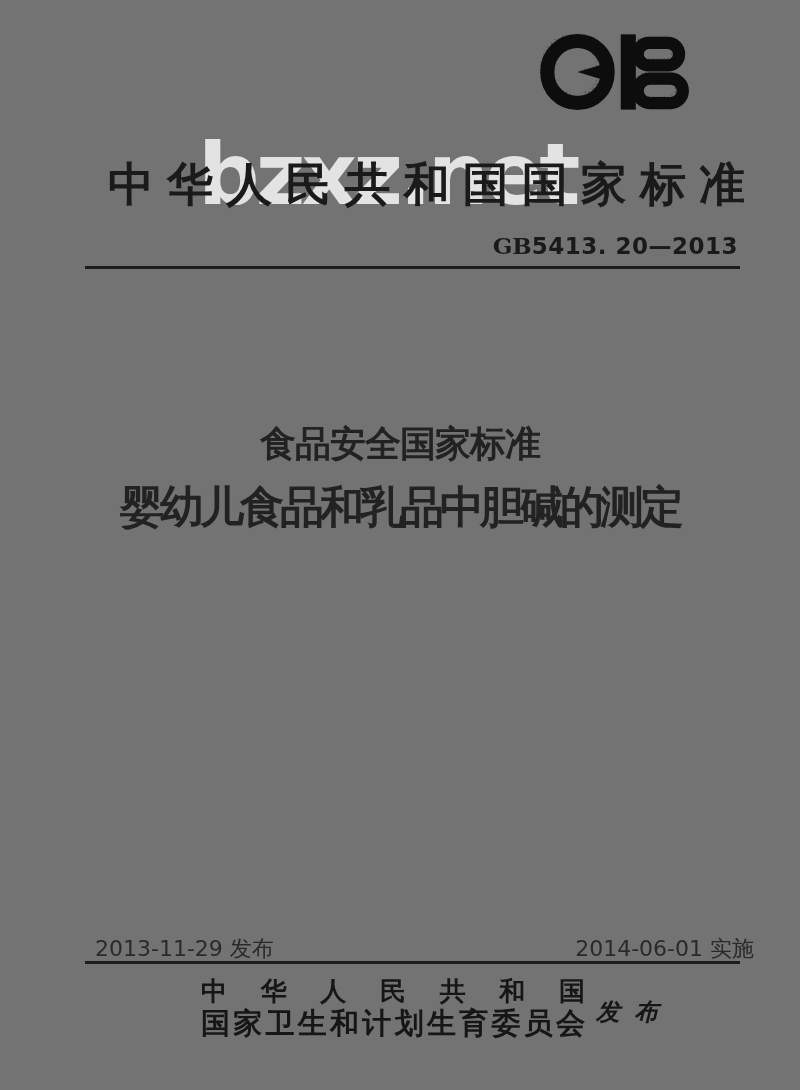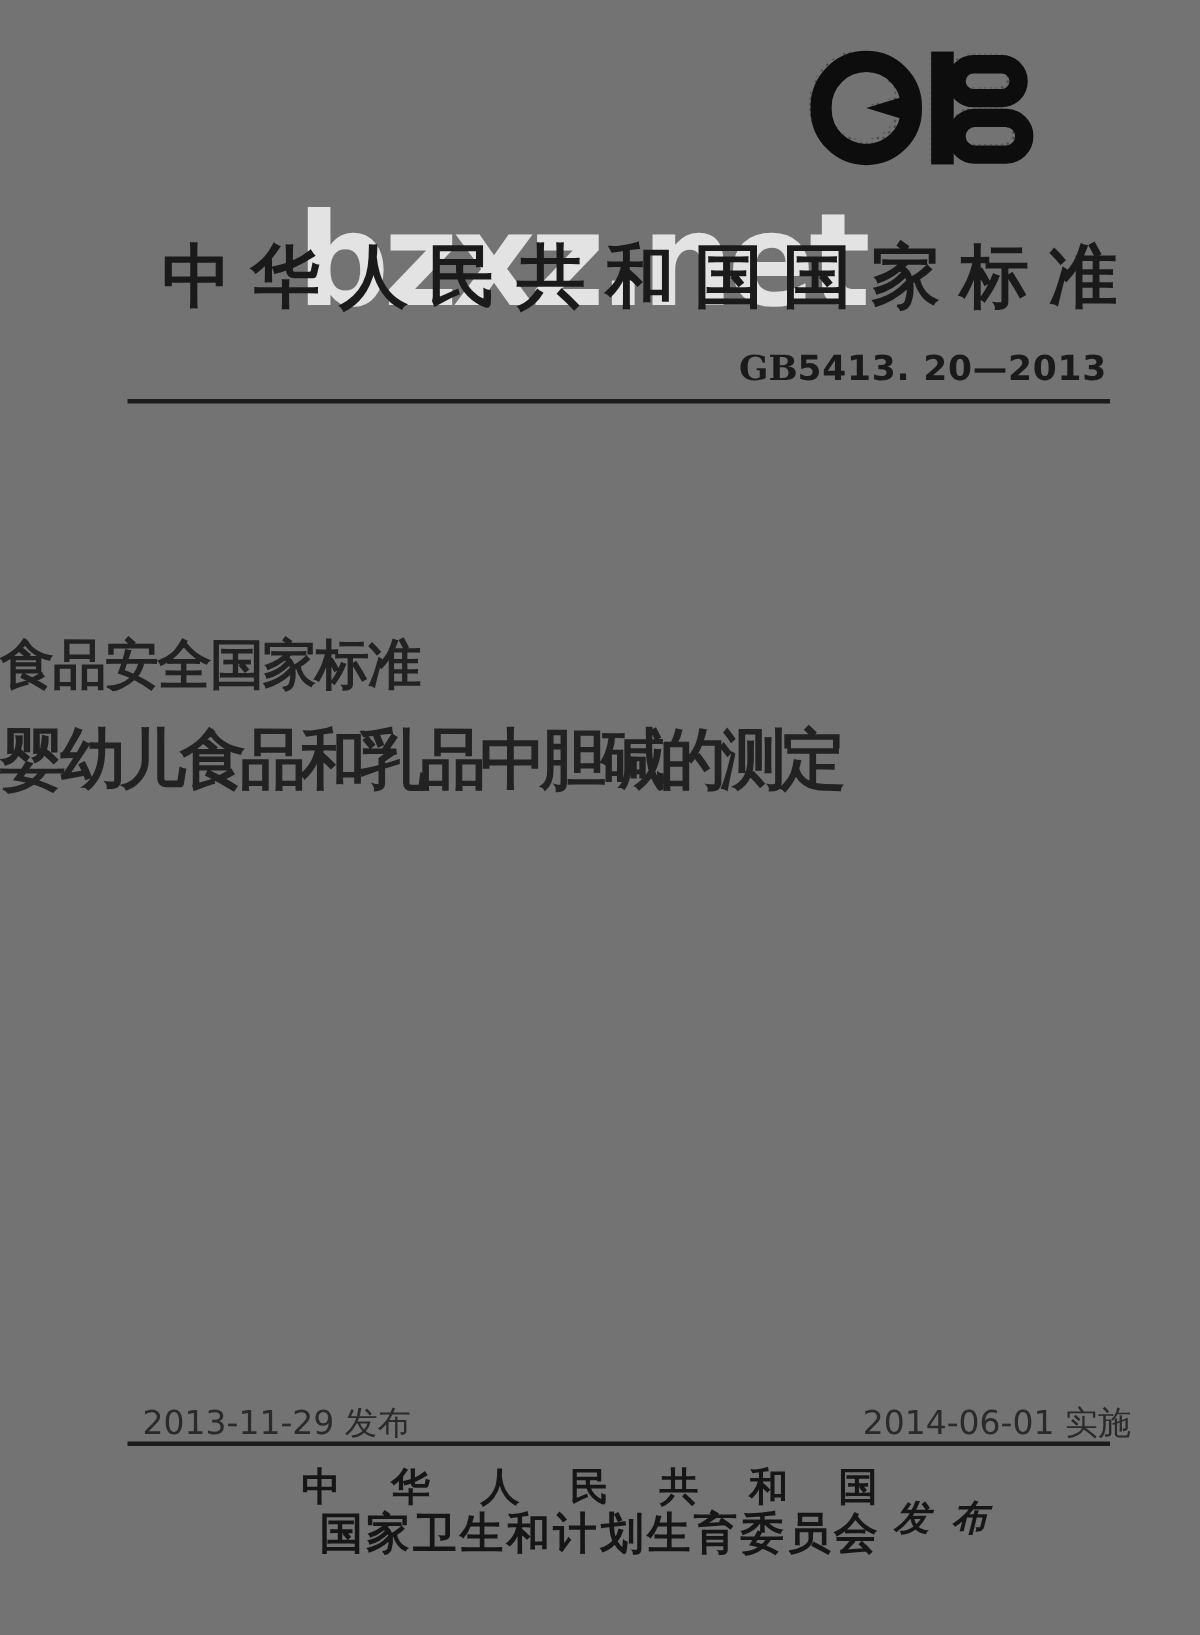--- a/index.html
+++ b/index.html
@@ -26,38 +26,38 @@
     text-align:justify; text-align-last:justify;
     margin:15px;
   }
   .std-code { position:absolute; top:232px; right:62px; z-index:1; white-space:nowrap; }
   .code-gb  { font-family:"DejaVu Serif", serif; font-weight:700; font-size:23px; margin-right:0; }
   .code-num { font-family:"DejaVu Sans", sans-serif; font-weight:600; font-size:23px; letter-spacing:0.5px;margin-top:40px; }
   .rule { position:absolute; left:85px; width:655px; height:3px; background:#1c1c1c; }
   .rule-top { top:266px; }
   .rule-bottom { top:961px; }
   .subject {
-    position:absolute; left:0; right:0; top:424px; 
+    position:absolute; left:0; right:0; top:424px; text-align:center;
     font-family:"DejaVu Sans", sans-serif; font-weight:bold; color:#222; z-index:1;
   }
   .subject-line1 { font-size:36px; line-height:40px; letter-spacing:-1px; }
   .subject-line2 { font-size:44px; line-height:46px; letter-spacing:-4px; margin-top:20px; }
   .date {
     position:absolute; top:934px;
     font-family:"DejaVu Sans", sans-serif; font-size:22px; font-weight:500; color:#2a2a2a;
     white-space:nowrap;
   }
   .date-issue { left:95px; }
   .date-impl  { right:46px; }
   .publisher {
     position:absolute; left:201px; top:977px; width:384px;
     font-family:Liberation Serif, serif; font-weight:700; color:#161616;
   }
   .pub-line1 { font-size:26px; line-height:29px; text-align:justify; text-align-last:justify; }
-  .pub-line2 { font-size:29px; line-height:30px; margin-top:2px; text-align:justify; text-align-last:justify;margin-left:12px; }
+  .pub-line2 { font-size:29px; line-height:30px; margin-top:2px; text-align:justify; text-align-last:justify; }
   .publish-label {
     position:absolute; left:596px; top:996px;
     font-family:"DejaVu Serif", serif; font-weight:700; font-size:24px; letter-spacing:3px;
     color:#161616; white-space:nowrap;font-style:italic;
   }
 </style>
 </head>
 <body>
 
 <div class="page">

